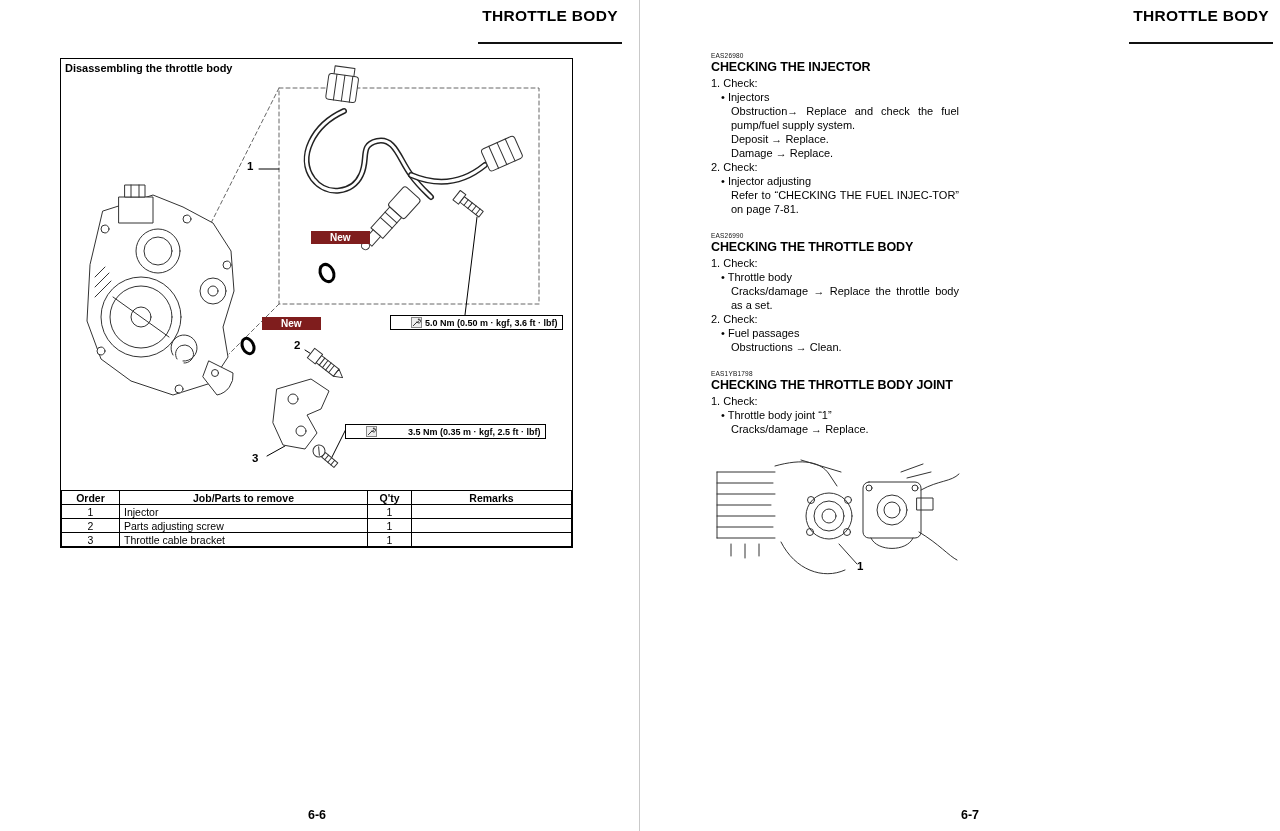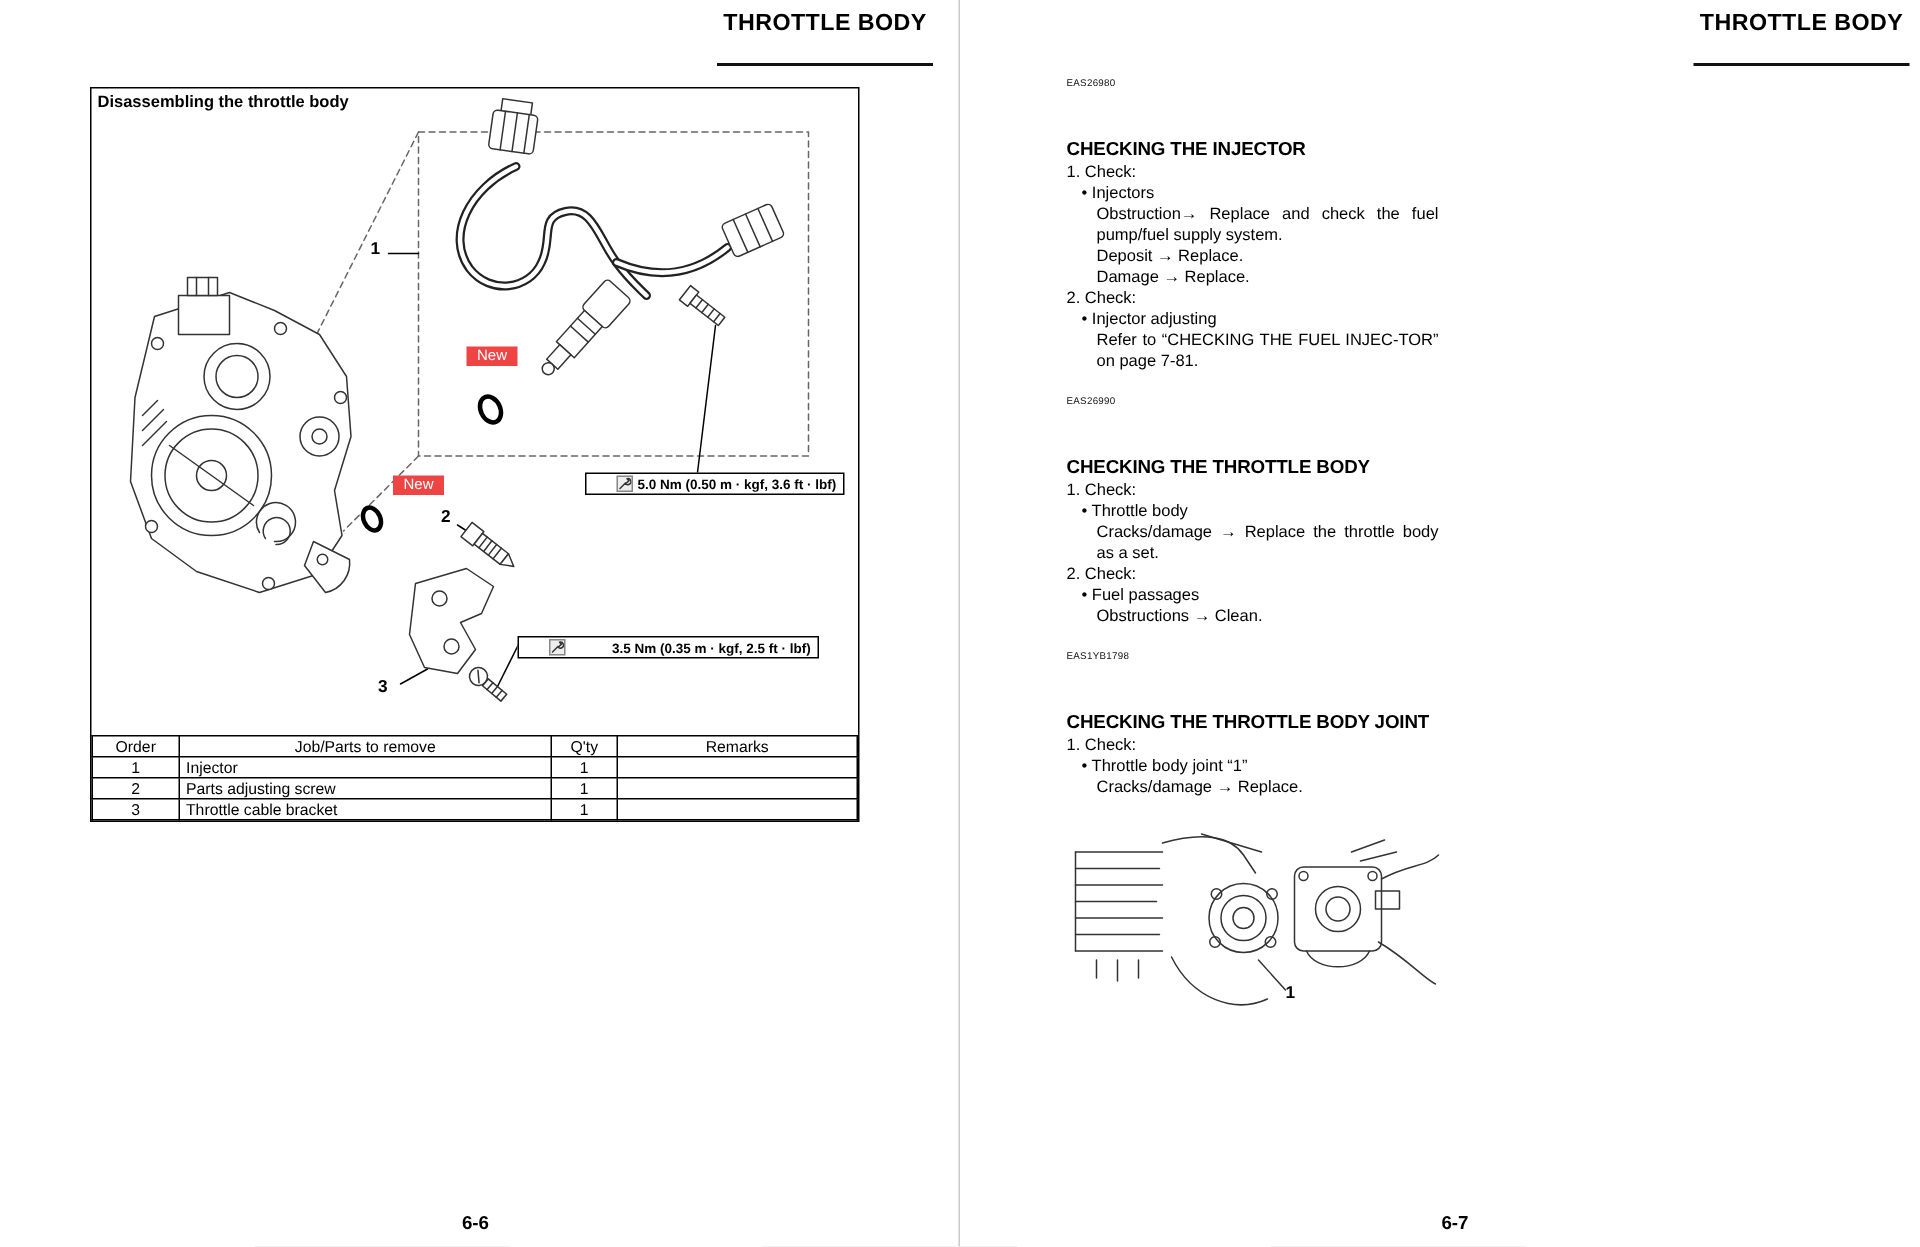--- a/index.html
+++ b/index.html
@@ -21,42 +21,42 @@
   
   .figure-box { position:absolute; left:60px; top:58px; width:513px; height:490px; border:1px solid #000; background:#fff; }
   .figure-title { position:absolute; left:4px; top:3px; font-weight:bold; font-size:11px; }
   .diagram-svg { position:absolute; left:0; top:0; width:511px; height:430px; }
 
   .callout { position:absolute; font-weight:bold; font-size:11.5px; }
   .callout.c1 { left:186px; top:101px; }
   .callout.c2 { left:233px; top:280px; }
   .callout.c3 { left:191px; top:393px; }
 
-  .new-label { position:absolute; background:#ef4444; color:#fff; font-weight:normal; font-size:10px;
-               line-height:13px; padding:0 7px; }
+  .new-label { position:absolute; background:#7f1d1d; color:#fff; font-weight:bold; font-size:10px;
+               line-height:13px; padding:0 19px; }
   .new-label.n1 { left:250px; top:172px; }
   .new-label.n2 { left:201px; top:258px; }
 
   .torque-box { position:absolute; display:flex; align-items:center; gap:3px; background:#fff;
                 border:1px solid #000; padding:1px 4px 1px 20px; font-weight:bold; font-size:9px; white-space:nowrap; }
   .torque-box.t1 { left:329px; top:256px; }
   .torque-box.t2 { left:284px; top:365px;gap:31px; }
   .wrench { display:inline-flex; width:11px; height:11px; border:1px solid #888; align-items:center; justify-content:center; background:#eee; }
 
   .parts-table { position:absolute; left:0; right:0; bottom:0; width:100%; border-collapse:collapse; table-layout:fixed; }
   .parts-table th, .parts-table td { border:1px solid #000; font-size:10.5px; height:14px; line-height:12px; padding:0 4px; }
-  .parts-table th { font-weight:normal; text-align:center; }
+  .parts-table th { font-weight:bold; text-align:center; }
   .parts-table td.center { text-align:center; }
   .parts-table td.job { text-align:left; }
 
   
   .text-col { position:absolute; left:711px; top:52px; width:248px; }
   .sec { margin-bottom:16px; }
   .sec-code { font-size:6.5px; line-height:8px; color:#111; letter-spacing:0.2px; }
-  .sec-title { font-size:12.5px; font-weight:bold; line-height:15px; margin-bottom:1px; letter-spacing:-0.1px;margin-top:32px; }
+  .sec-title { font-size:12.5px; font-weight:bold; line-height:15px; margin-bottom:1px; letter-spacing:-0.1px; }
   .line { font-size:11px; line-height:14px; }
   .line.num { padding-left:0; }
   .line.bullet { padding-left:10px; }
   .line.body { padding-left:20px; }
   .line.justify { text-align:justify; }
 
   .joint-figure { position:relative; margin-top:12px; width:252px; height:140px; }
   .joint-figure .fig-callout { position:absolute; left:146px; top:108px; font-weight:bold; font-size:11.5px; }
 
   svg { stroke-linecap:round; stroke-linejoin:round; }

